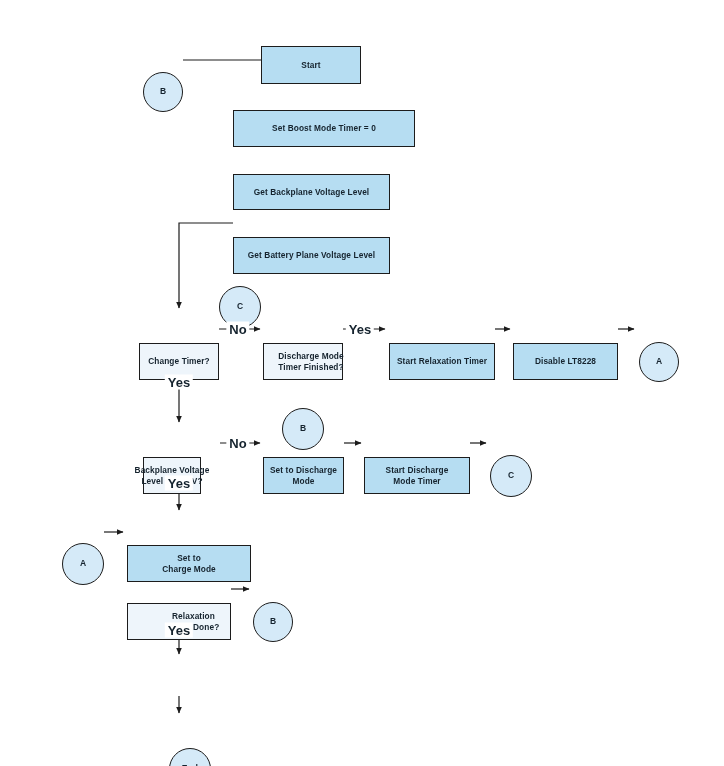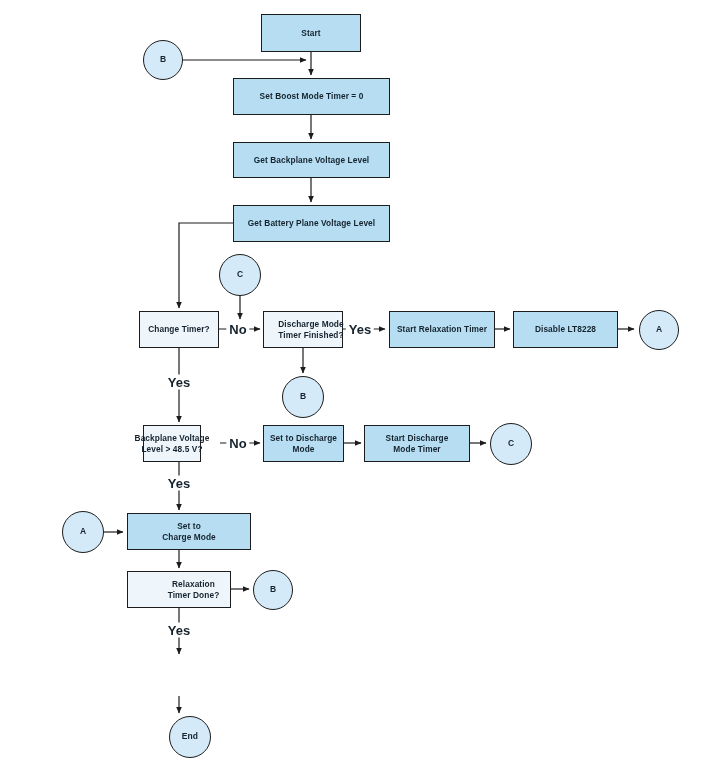--- a/index.html
+++ b/index.html
@@ -35,20 +35,21 @@
     display:flex;
     align-items:center;
     justify-content:center;
     text-align:center;
     font-weight:bold;
     font-size:8.3px;
     line-height:1.3;
     letter-spacing:.1px;
     color:var(--text, #15232e);
     white-space:pre;
+    margin-top:32px;
   }
   .process{ background:var(--process-fill, #b6ddf2); }
   .decision{ background:var(--decision-fill, #eef5fb); }
   .circle{
     border-radius:50%;
     background:var(--circle-fill, #d5eaf8);
     font-size:8.5px;
   }
   .edge-label{
     position:absolute;
@@ -89,21 +90,21 @@
     <polyline class="edge" points="470,443 486,443" marker-end="url(#arrow)"></polyline>
     <polyline class="edge" points="179,462 179,510" marker-end="url(#arrow)"></polyline>
     <polyline class="edge" points="104,532 123,532" marker-end="url(#arrow)"></polyline>
     <polyline class="edge" points="179,550 179,568" marker-end="url(#arrow)"></polyline>
     <polyline class="edge" points="231,589 249,589" marker-end="url(#arrow)"></polyline>
     <polyline class="edge" points="179,608 179,654" marker-end="url(#arrow)"></polyline>
     <polyline class="edge" points="179,696 179,713" marker-end="url(#arrow)"></polyline>
   </svg>
 
   <div class="node process" style="left:261px;top:14px;width:100px;height:38px;">Start</div>
-  <div class="node process" style="left:233px;top:78px;width:157px;height:37px;">Set Boost Mode Timer = 0</div>
+  <div class="node process" style="left:233px;top:78px;width:182px;height:37px;">Set Boost Mode Timer = 0</div>
   <div class="node process" style="left:233px;top:142px;width:157px;height:36px;">Get Backplane Voltage Level</div>
   <div class="node process" style="left:389px;top:311px;width:106px;height:37px;">Start Relaxation Timer</div>
   <div class="node process" style="left:233px;top:205px;width:157px;height:37px;">Get Battery Plane Voltage Level</div>
   <div class="node process" style="left:513px;top:311px;width:105px;height:37px;">Disable LT8228</div>
   <div class="node process" style="left:263px;top:425px;width:81px;height:37px;">Set to Discharge
 Mode</div>
   <div class="node process" style="left:364px;top:425px;width:106px;height:37px;">Start Discharge
 Mode Timer</div>
   <div class="node process" style="left:127px;top:513px;width:124px;height:37px;">Set to
 Charge Mode</div>

